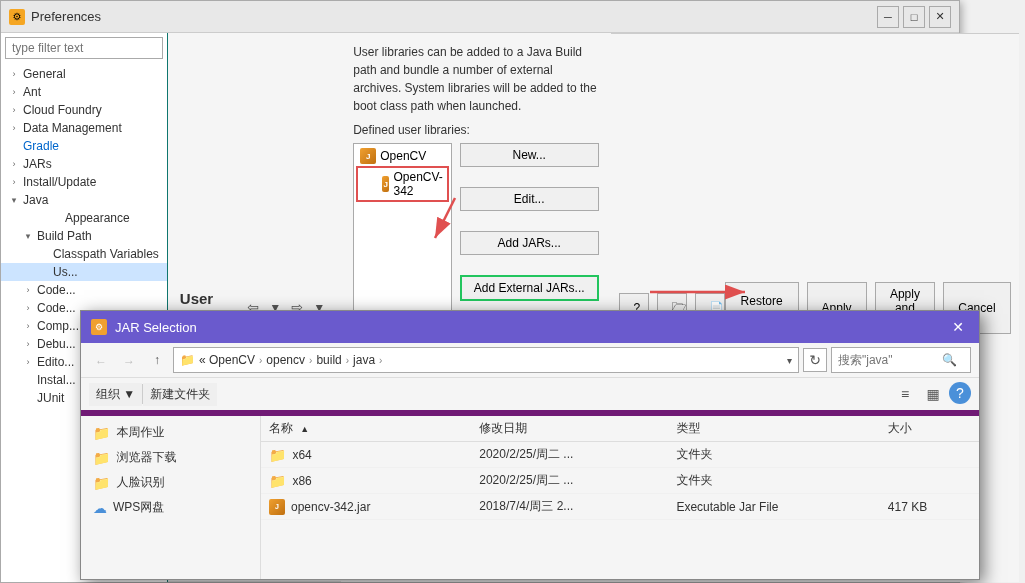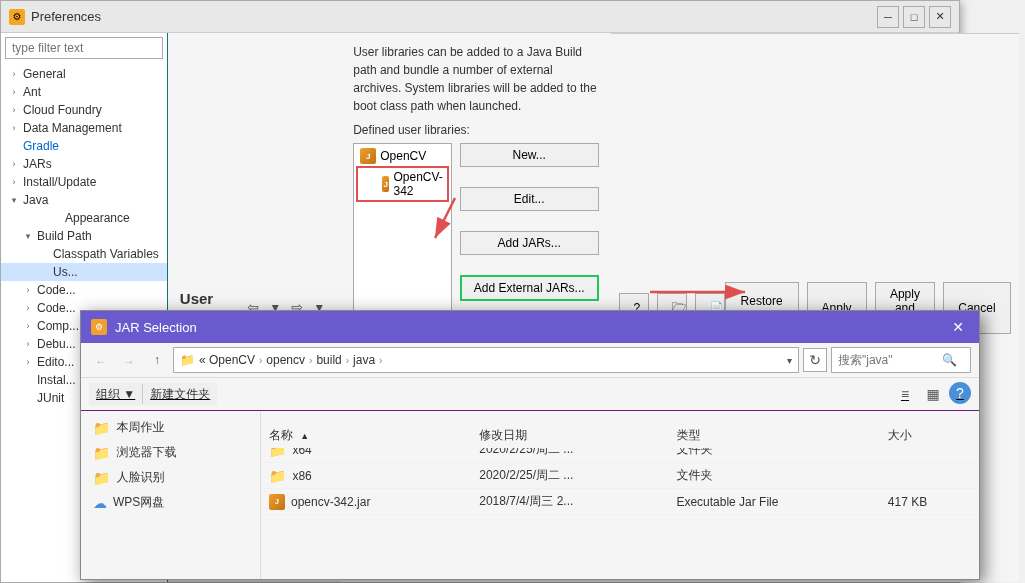--- a/index.html
+++ b/index.html
@@ -316,22 +316,21 @@
     .search-icon-btn {
       border: none; background: transparent;
       cursor: pointer; font-size: 12px; color: #555;
     }
 
     
     .jar-toolbar {
       display: flex; align-items: center;
       padding: 4px 8px; gap: 0;
       background: #f5f5f5;
-      border-bottom: 1px solid #701a75;
-      text-decoration: underline;
+      border-bottom: 6px solid #701a75;
     }
     .toolbar-group-btn {
       display: flex; align-items: center; gap: 2px;
       padding: 2px 6px;
       border: 1px solid transparent;
       cursor: pointer; font-size: 12px; color: #333;
     }
     .toolbar-separator { width: 1px; height: 20px; background: #ccc; }
     .toolbar-right { margin-left: auto; display: flex; gap: 4px; }
     .toolbar-view-btn {
@@ -373,21 +372,21 @@
       border-collapse: collapse;
     }
     .file-table th {
       text-align: left;
       padding: 4px 8px;
       border-bottom: 1px solid #ddd;
       font-size: 12px; font-weight: normal;
       background: #f5f5f5;
       color: #333;
       cursor: pointer;
-      position: sticky; top: 12px;
+      position: sticky; top: 0;
     }
     .th-sort-icon { font-size: 9px; margin-left: 4px; }
     .file-table td {
       padding: 4px 8px;
       font-size: 12px; color: #333;
       border-bottom: 1px solid #f0f0f0;
     }
     .file-icon-cell { display: flex; align-items: center; gap: 6px; }
     .file-folder-icon { color: #f0a030; font-size: 14px; }
     .jar-file-icon {

